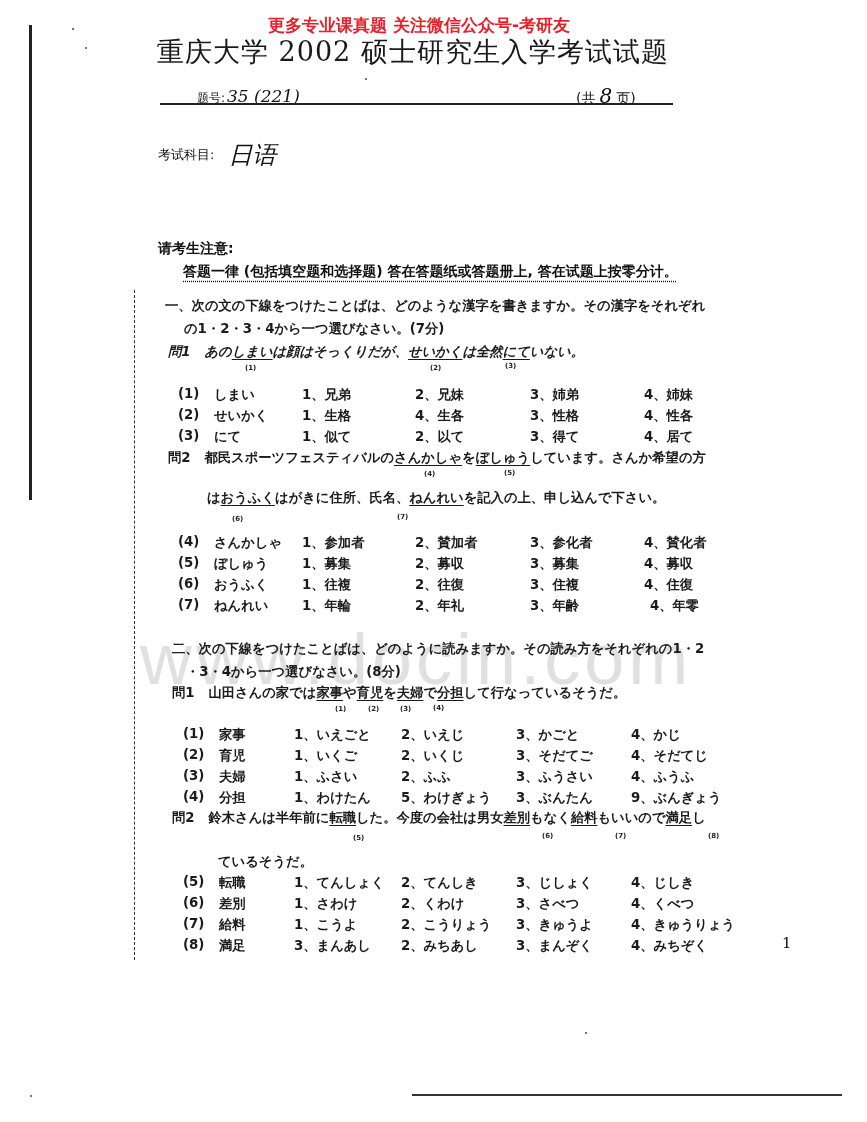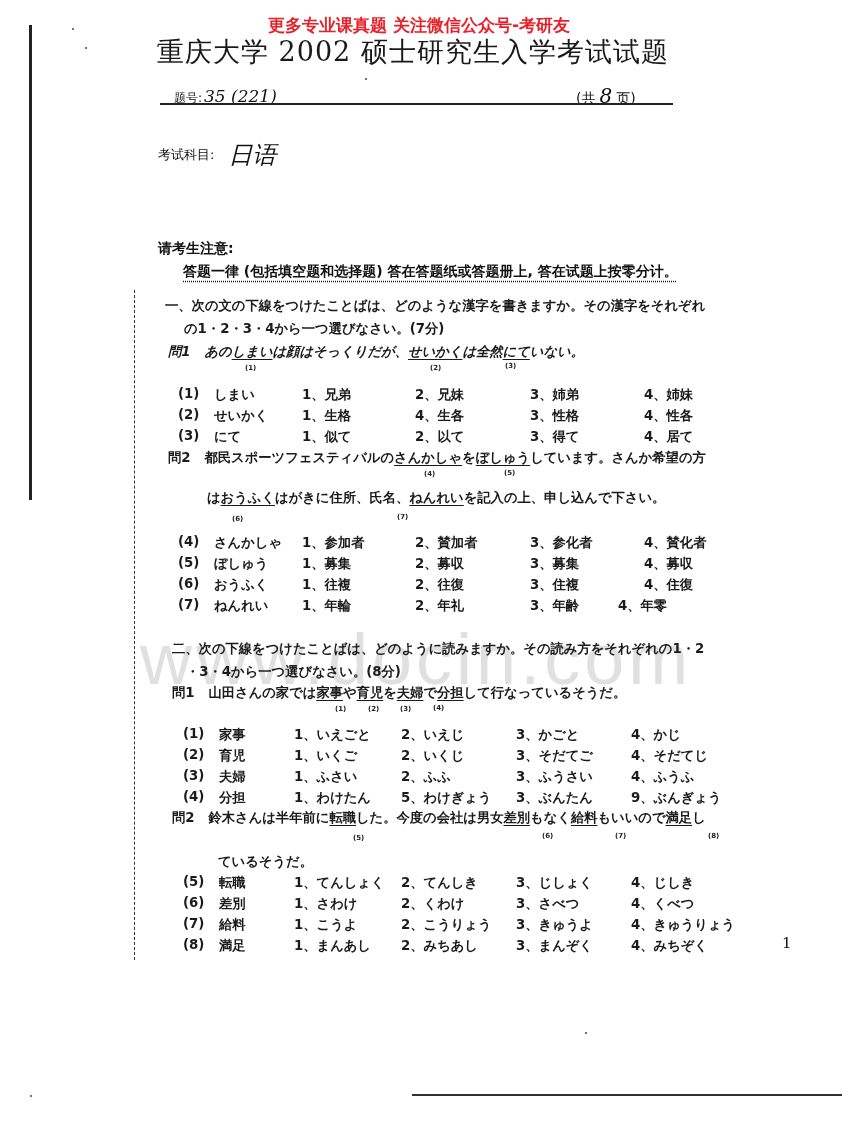--- a/index.html
+++ b/index.html
@@ -6,21 +6,21 @@
   body {
     width:867px; height:1122px; background:#ffffff; position:relative; overflow:hidden;
     font-family: "DejaVu Sans", "Liberation Sans", sans-serif; color:#111;
   }
   .abs { position:absolute; }
   .banner { left:268px; top:14px; font-size:17px; font-weight:bold; color:#e8202a; letter-spacing:0px; white-space:nowrap; }
   .title { left:157px; top:34px; font-family:"DejaVu Serif", "Liberation Serif", serif; font-size:27px; color:#1a1a1a; letter-spacing:1px; white-space:nowrap; }
   .left-border { left:29px; top:25px; width:3px; height:475px; background:#222; }
   .dotted-vline { left:134px; top:290px; width:0; height:670px; border-left:1.5px dashed #333; }
   .header-line { left:160px; top:103px; width:513px; height:1.5px; background:#222; }
-  .exam-no { left:174px; top:86px; font-size:12px; white-space:nowrap; }
+  .exam-no { left:197px; top:86px; font-size:12px; white-space:nowrap; }
   .exam-no .hw { font-family:"DejaVu Serif", serif; font-style:italic; font-size:17px; margin-left:2px; }
   .pages { left:576px; top:84px; font-size:14px; white-space:nowrap; }
   .pages .hw { font-family:"DejaVu Serif", serif; font-style:italic; font-size:20px; margin:0 4px; }
   .subject { left:158px; top:139px; font-size:13px; white-space:nowrap; }
   .subject .hw { font-family:"DejaVu Serif", serif; font-style:italic; font-size:24px; margin-left:14px; vertical-align:-4px; }
   .notice-title { left:158px; top:240px; font-size:14px; font-weight:bold; }
   .notice-body { left:183px; top:263px; font-size:14px; font-weight:bold; white-space:nowrap; text-decoration:underline dotted; text-underline-offset:5px; }
   .line { position:absolute; font-size:13.3px; white-space:nowrap; font-weight:bold; color:#1b1b1b; }
   .u { text-decoration:underline; text-underline-offset:3px; }
   .mark { position:absolute; font-size:7px; font-weight:bold; color:#222; }
@@ -134,21 +134,21 @@
   <span style="left:237px">2、往復</span>
   <span style="left:352px">3、住複</span>
   <span style="left:466px">4、住復</span>
 </div>
 <div class="opt-row" style="left:178px;top:597px;width:570px;">
   <span style="left:0">(7)</span>
   <span style="left:36px">ねんれい</span>
   <span style="left:124px">1、年輪</span>
   <span style="left:237px">2、年礼</span>
   <span style="left:352px">3、年齢</span>
-  <span style="left:440px">4、年零</span>
+  <span style="left:472px">4、年零</span>
 </div>
 
 <div class="line" style="left:172px;top:640px;">二、次の下線をつけたことばは、どのように読みますか。その読み方をそれぞれの1・2</div>
 <div class="line" style="left:186px;top:663px;">・3・4から一つ選びなさい。(8分)</div>
 
 <div class="line" style="left:172px;top:684px;">
   <span>問1</span>&nbsp;&nbsp;&nbsp;<span>山田さんの家では</span><span class="u">家事</span><span>や</span><span class="u">育児</span><span>を</span><span class="u">夫婦</span><span>で</span><span class="u">分担</span><span>して行なっているそうだ。</span>
 </div>
 <div class="mark" style="left:335px;top:705px;">(1)</div>
 <div class="mark" style="left:368px;top:705px;">(2)</div>
@@ -218,21 +218,21 @@
   <span style="left:0">(7)</span>
   <span style="left:36px">給料</span>
   <span style="left:111px">1、こうよ</span>
   <span style="left:218px">2、こうりょう</span>
   <span style="left:333px">3、きゅうよ</span>
   <span style="left:448px">4、きゅうりょう</span>
 </div>
 <div class="opt-row" style="left:183px;top:937px;width:570px;">
   <span style="left:0">(8)</span>
   <span style="left:36px">満足</span>
-  <span style="left:111px">1、まんあし</span>
+  <span style="left:111px">3、まんあし</span>
   <span style="left:218px">2、みちあし</span>
   <span style="left:333px">3、まんぞく</span>
   <span style="left:448px">4、みちぞく</span>
 </div>
 
 <div class="abs page-num">1</div>
 
 <div class="abs bottom-line"></div>
 
 </body></html>

